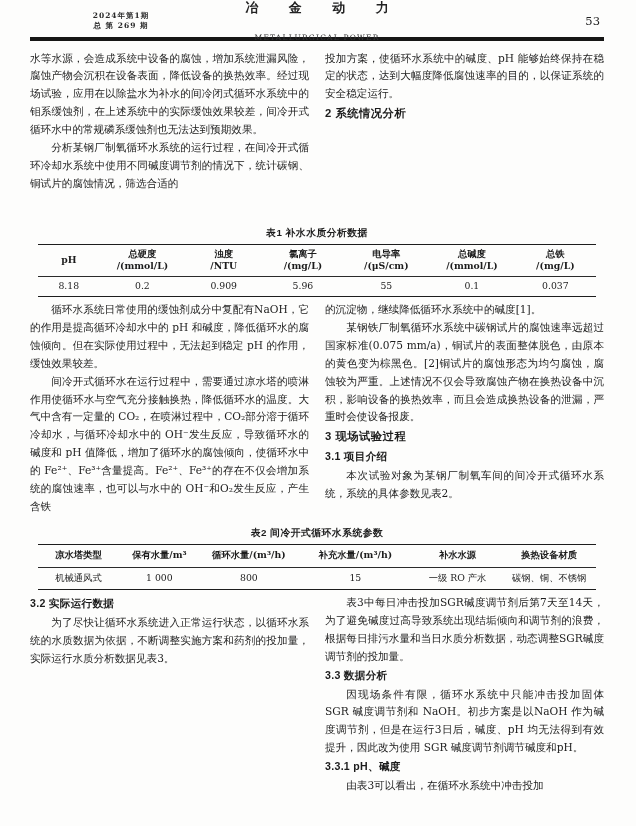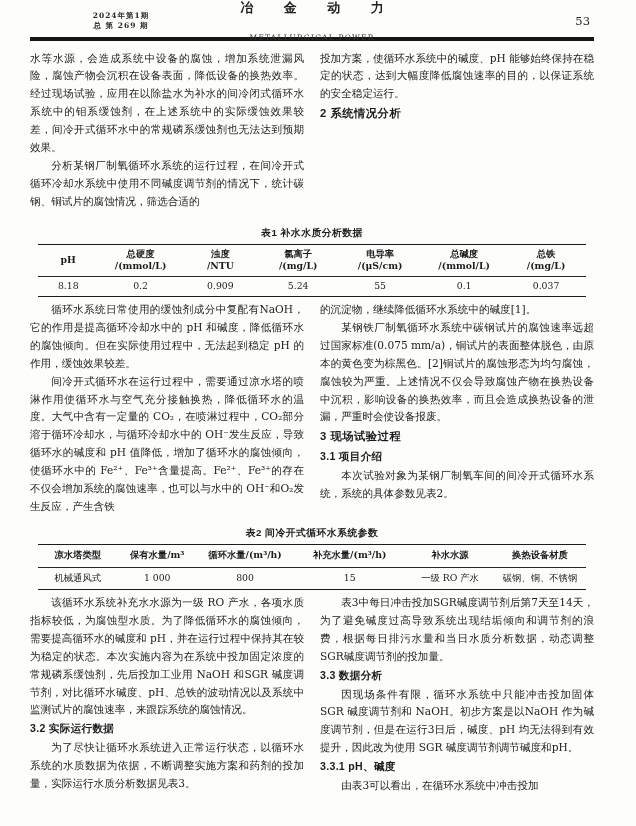--- a/index.html
+++ b/index.html
@@ -1,18 +1,18 @@
 <!DOCTYPE html>
 <html><head>
 <meta charset="utf-8">
 <style>
   html,body{margin:0;padding:0;}
   body{width:636px;height:826px;background:#e9e9e7;font-family:"DejaVu Serif","Liberation Serif",serif;}
   .page{position:relative;width:636px;height:826px;background:#fdfdfc;color:#1c1c1c;box-sizing:border-box;
-        padding:7px 42px 0 30px;overflow:hidden;}
+        padding:7px 32px 0 30px;overflow:hidden;}
   
   .hdr{display:flex;align-items:center;height:27px;}
   .hdr-issue{width:130px;padding-left:52px;box-sizing:border-box;font-size:7.5px;font-weight:bold;
              line-height:9.5px;letter-spacing:1px;color:#2a2a2a;text-align:center;}
   .hdr-center{flex:1;text-align:center;}
   .jcn{font-size:13px;font-weight:bold;letter-spacing:13px;text-indent:13px;color:#222;}
   .jen{font-size:7.5px;letter-spacing:1.2px;color:#333;margin-top:16px;}
   .hdr-page{width:130px;text-align:right;font-size:11.5px;color:#222;padding-right:4px;box-sizing:border-box;}
   .rule{height:3.5px;background:#161616;margin-top:3px;}
   
@@ -103,21 +103,21 @@
           </div>
           <div class="cell head2">
             <div>总铁</div>
             <div>/(mg/L)</div>
           </div>
         </div>
       <div class="trow g7">
           <div class="cell">8.18</div>
           <div class="cell">0.2</div>
           <div class="cell">0.909</div>
-          <div class="cell">5.24</div>
+          <div class="cell">5.96</div>
           <div class="cell">55</div>
           <div class="cell">0.1</div>
           <div class="cell">0.037</div>
         </div>
     </div>
   </div>
 
   <div class="row rowB">
     <div class="col">
         <div class="flow-p indent">循环水系统日常使用的缓蚀剂成分中复配有NaOH，它的作用是提高循环冷却水中的 pH 和碱度，降低循环水的腐蚀倾向。但在实际使用过程中，无法起到稳定 pH 的作用，缓蚀效果较差。</div>
@@ -149,21 +149,20 @@
           <div class="cell">800</div>
           <div class="cell">15</div>
           <div class="cell">一级 RO 产水</div>
           <div class="cell">碳钢、铜、不锈钢</div>
         </div>
     </div>
   </div>
 
   <div class="row rowC">
     <div class="col">
-        <div class="flow-p indent">该循环水系统补充水水源为一级 RO 产水，各项水质指标较低，为腐蚀型水质。为了降低循环水的腐蚀倾向，需要提高循环水的碱度和 pH，并在运行过程中保持其在较为稳定的状态。本次实施内容为在系统中投加固定浓度的常规磷系缓蚀剂，先后投加工业用 NaOH 和SGR 碱度调节剂，对比循环水碱度、pH、总铁的波动情况以及系统中监测试片的腐蚀速率，来跟踪系统的腐蚀情况。</div>
         <div class="flow-h3">3.2 实际运行数据</div>
         <div class="flow-p indent">为了尽快让循环水系统进入正常运行状态，以循环水系统的水质数据为依据，不断调整实施方案和药剂的投加量，实际运行水质分析数据见表3。</div>
       </div>
     <div class="col">
         <div class="flow-p indent">表3中每日冲击投加SGR碱度调节剂后第7天至14天，为了避免碱度过高导致系统出现结垢倾向和调节剂的浪费，根据每日排污水量和当日水质分析数据，动态调整SGR碱度调节剂的投加量。</div>
         <div class="flow-h3">3.3 数据分析</div>
         <div class="flow-p indent">因现场条件有限，循环水系统中只能冲击投加固体 SGR 碱度调节剂和 NaOH。初步方案是以NaOH 作为碱度调节剂，但是在运行3日后，碱度、pH 均无法得到有效提升，因此改为使用 SGR 碱度调节剂调节碱度和pH。</div>
         <div class="flow-h3">3.3.1 pH、碱度</div>
         <div class="flow-p indent">由表3可以看出，在循环水系统中冲击投加</div>
       </div>

